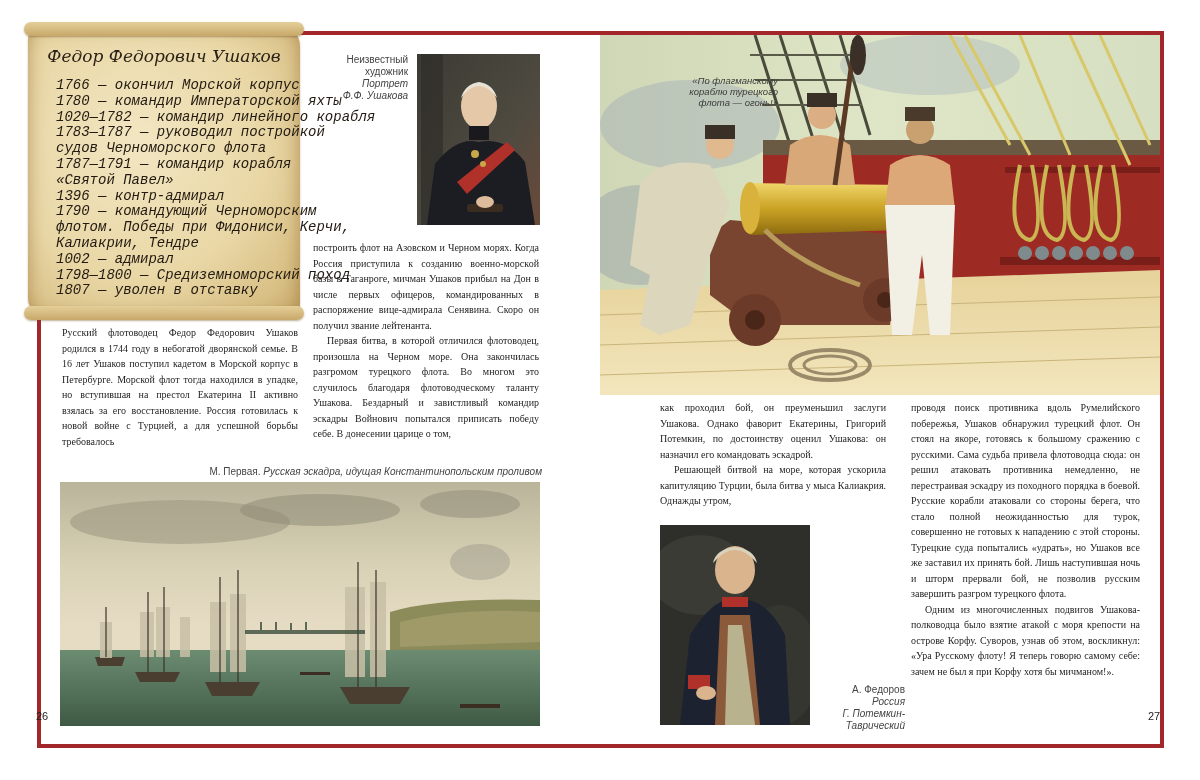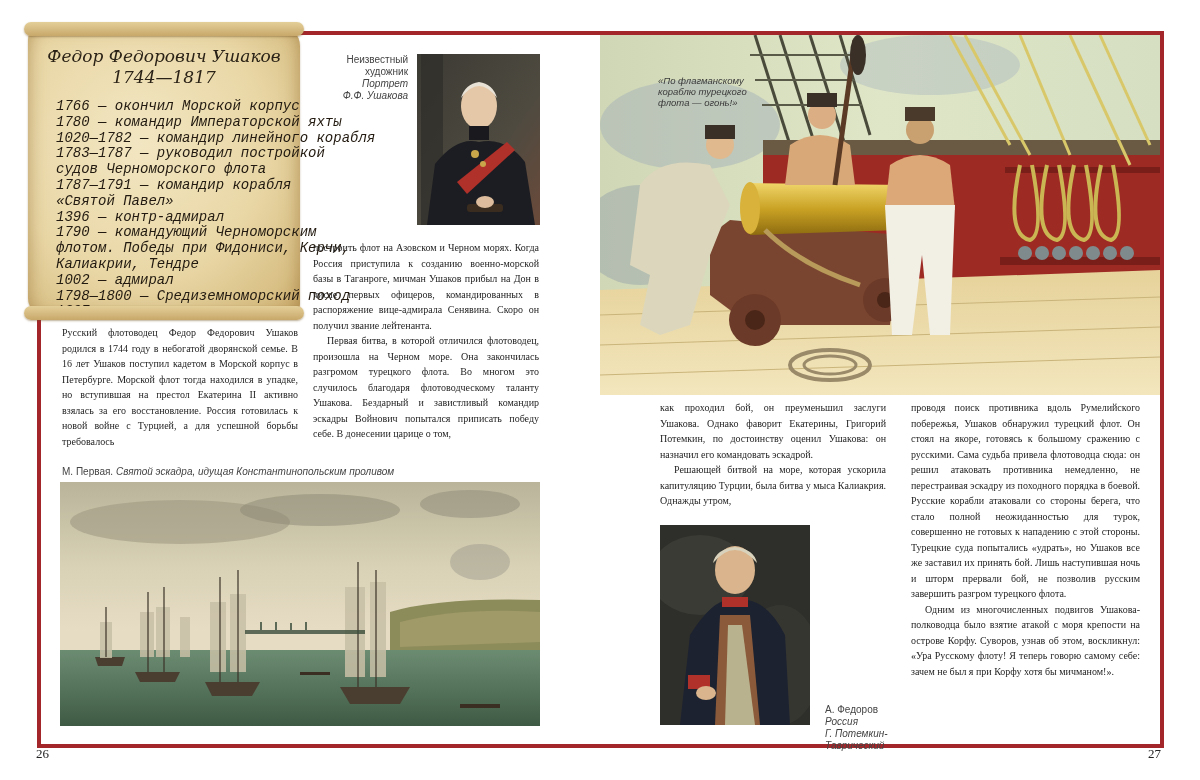--- a/index.html
+++ b/index.html
@@ -30,39 +30,38 @@
   .scroll-list { margin-top: 11px; list-style: none; }
   .scroll-list li {
     font-family: Liberation Mono, monospace; font-style: italic;
     font-size: 14px; line-height: 15.8px; color: #221a10; white-space: nowrap;
   }
 
   .col { position: absolute; font-family: Liberation Serif, serif; font-size: 10px; line-height: 15.5px; text-align: justify; color: #1e1e1e; }
   .col p { text-indent: 0; }
   .col p.ind { text-indent: 14px; }
 
-  .caption { position: absolute; font-family: "Liberation Sans", sans-serif; font-size: 10px; line-height: 12px; color: #444; }
+  .caption { position: absolute; font-family: "Liberation Sans", sans-serif; font-size: 10px; line-height: 12px; color: #444; text-align: right; }
   .caption i { font-style: italic; }
 
   .img { position: absolute; overflow: hidden; }
 
-  .page-num { position: absolute; top: 746px; font-family: Liberation Serif, serif; font-size: 13px; color: #222; }
+  .page-num { position: absolute; top: 710px; font-family: Liberation Sans, sans-serif; font-size: 11px; color: #222; }
 </style>
 </head>
 <body>
 
 <div class="frame-line" style="left:300px; top:31px; width:864px; height:4px;"></div>
 <div class="frame-line" style="left:37px; top:318px; width:4px; height:430px;"></div>
 <div class="frame-line" style="left:37px; top:744px; width:1127px; height:4px;"></div>
 <div class="frame-line" style="left:1160px; top:31px; width:4px; height:717px;"></div>
 
 <div class="scroll">
   <div class="scroll-title">
     <div>Федор Федорович Ушаков</div>
-    <div>1744—1817</div>
   </div>
   <ul class="scroll-list">
     <li>1766 — окончил Морской корпус</li>
     <li>1780 — командир Императорской яхты</li>
     <li>1020—1782 — командир линейного корабля</li>
     <li>1783—1787 — руководил постройкой</li>
     <li>судов Черноморского флота</li>
     <li>1787—1791 — командир корабля</li>
     <li>«Святой Павел»</li>
     <li>1396 — контр-адмирал</li>
@@ -109,21 +108,21 @@
   <p class="ind" style="text-indent:0;">Русский флотоводец Федор Федорович Ушаков родился в 1744 году в небогатой дворянской семье. В 16 лет Ушаков поступил кадетом в Морской корпус в Петербурге. Морской флот тогда находился в упадке, но вступившая на престол Екатерина II активно взялась за его восстановление. Россия готовилась к новой войне с Турцией, а для успешной борьбы требовалось</p>
 </div>
 
 <div class="col" style="left:313px; top:240px; width:226px;">
   <p>построить флот на Азовском и Черном морях. Когда Россия приступила к созданию военно-морской базы в Таганроге, мичман Ушаков прибыл на Дон в числе первых офицеров, командированных в распоряжение вице-адмирала Сенявина. Скоро он получил звание лейтенанта.</p>
   <p class="ind">Первая битва, в которой отличился флотоводец, произошла на Черном море. Она закончилась разгромом турецкого флота. Во многом это случилось благодаря флотоводческому таланту Ушакова. Бездарный и завистливый командир эскадры Войнович попытался приписать победу себе. В донесении царице о том,</p>
 </div>
 
 <div class="caption" style="left:62px; top:466px; width:480px; white-space:nowrap;">
   <span>М. Первая.</span>
-  <i>Святой эскадра, идущая Константинопольским проливом</i>
+  <i>Русская эскадра, идущая Константинопольским проливом</i>
 </div>
 
 <div class="img" style="left:60px; top:482px; width:480px; height:244px;">
   <svg width="480" height="244" viewBox="0 0 480 244">
     <defs>
       <linearGradient id="sky" x1="0" y1="0" x2="0" y2="1">
         <stop offset="0" stop-color="#b9b49a"></stop>
           <stop offset="0.35" stop-color="#d9d2b6"></stop>
           <stop offset="0.6" stop-color="#e6dcc4"></stop>
       </linearGradient>
@@ -286,21 +285,21 @@
     <path d="M60 90 L90 90 L100 200 L55 200 Z" fill="#8a5a3a"></path>
     <path d="M68 100 L82 100 L95 200 L65 200 Z" fill="#b9b28e"></path>
     <rect x="62" y="72" width="26" height="10" fill="#b0302a"></rect>
     <ellipse cx="75" cy="45" rx="20" ry="24" fill="#d9b48c"></ellipse>
     <path d="M53 38 Q75 12 97 38 Q94 24 75 22 Q56 24 53 38 Z" fill="#d8d2bc"></path>
     <rect x="28" y="150" width="22" height="14" fill="#b0302a"></rect>
     <ellipse cx="46" cy="168" rx="10" ry="7" fill="#d9b48c"></ellipse>
   </svg>
 </div>
 
-<div class="caption" style="left:825px; top:684px; width:80px;margin-top:20px;">
+<div class="caption" style="left:825px; top:684px; width:80px;">
   <div>А. Федоров</div>
   <div><i>Россия</i></div>
   <div><i>Г. Потемкин-</i></div>
   <div><i>Таврический</i></div>
 </div>
 
 <div class="col" style="left:911px; top:400px; width:229px;">
   <p>проводя поиск противника вдоль Румелийского побережья, Ушаков обнаружил турецкий флот. Он стоял на якоре, готовясь к большому сражению с русскими. Сама судьба привела флотоводца сюда: он решил атаковать противника немедленно, не перестраивая эскадру из походного порядка в боевой. Русские корабли атаковали со стороны берега, что стало полной неожиданностью для турок, совершенно не готовых к нападению с этой стороны. Турецкие суда попытались «удрать», но Ушаков все же заставил их принять бой. Лишь наступившая ночь и шторм прервали бой, не позволив русским завершить разгром турецкого флота.</p>
   <p class="ind">Одним из многочисленных подвигов Ушакова-полководца было взятие атакой с моря крепости на острове Корфу. Суворов, узнав об этом, воскликнул: «Ура Русскому флоту! Я теперь говорю самому себе: зачем не был я при Корфу хотя бы мичманом!».</p>
 </div>

